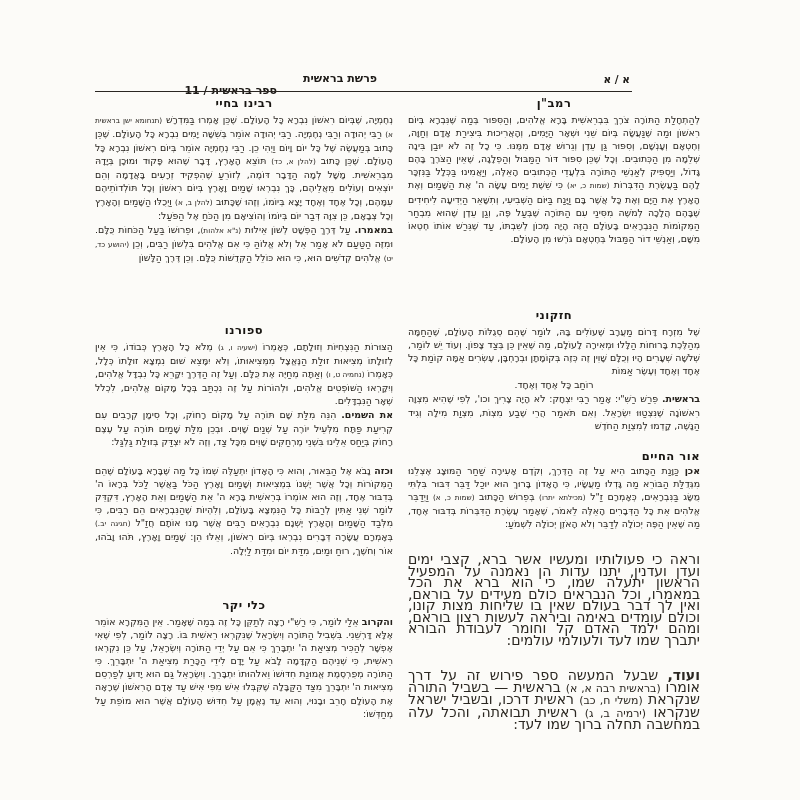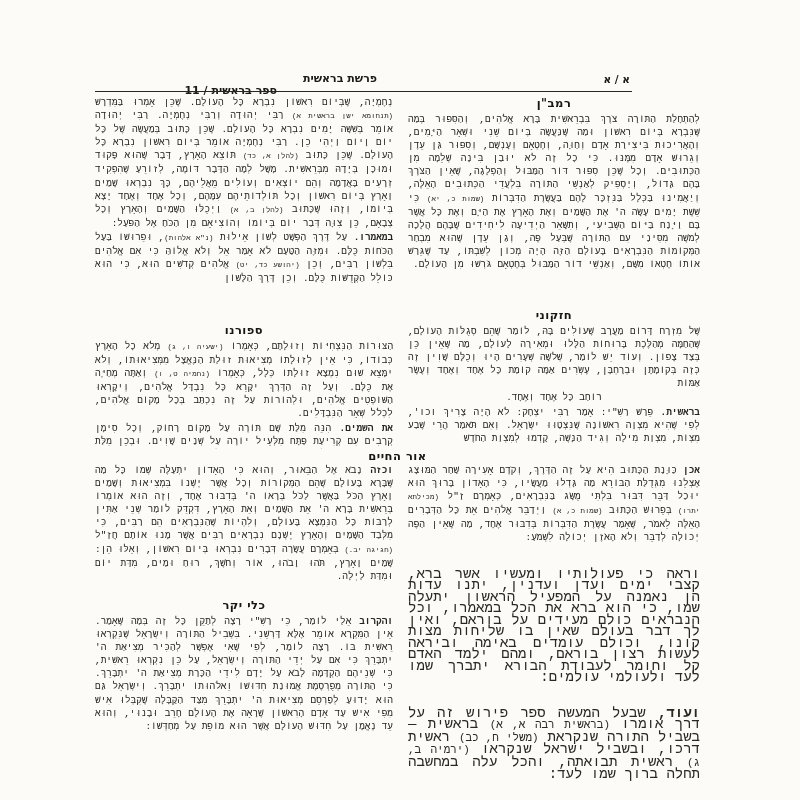--- a/index.html
+++ b/index.html
@@ -10,28 +10,28 @@
   .hd{position:absolute;font-weight:bold;font-size:11px;white-space:nowrap;color:#1c1916;}
   #hd-chapverse{right:2px;top:1px;font-size:10.5px;}
   #hd-parsha{right:255px;top:0;margin-left:8px;}
   #hd-book{right:355px;top:12px;text-align:center;}
   #hdrule{position:absolute;left:95px;top:91px;width:537px;height:0;border-top:1.2px solid #2a2622;}
   
   .sec{position:absolute;overflow:hidden;direction:rtl;}
   .sec.right{left:408px;width:292px;}
   .sec.left{left:95px;width:298px;}
   .sec-h{margin:0 0 3px 0;text-align:center;font-weight:bold;font-size:11.5px;letter-spacing:.5px;color:#181512;}
-  .para{margin:0;font-size:9.4px;line-height:13.1px;text-align:justify;color:#26221d;font-family:Liberation Mono, monospace;}
+  .para{margin:0;font-size:9.4px;line-height:13.1px;text-align:justify;color:#26221d;}
   .para+.para{margin-top:1px;}
   .para.small{font-size:14px;line-height:11.5px;color:#2b2721;margin-top:24px;}
   .para.center{text-align:center;}
   .lead{font-weight:bold;}
   .ref{font-size:.78em;}
   
-  #bandhead{position:absolute;left:95px;top:449px;width:605px;text-align:center;font-weight:bold;font-size:11.5px;letter-spacing:.5px;direction:rtl;color:#181512;}
+  #bandhead{position:absolute;left:95px;top:449px;width:605px;text-align:right;font-weight:bold;font-size:11.5px;letter-spacing:.5px;direction:rtl;color:#181512;}
 </style>
 </head>
 <body>
 
 <div id="page">
   <div id="pagehead">
     <span class="hd" id="hd-book">ספר בראשית / 11</span>
     <span class="hd" id="hd-parsha">פרשת בראשית</span>
     <span class="hd" id="hd-chapverse">א / א</span>
   </div>
@@ -47,20 +47,21 @@
         <p class="para">שֶׁל מִזְרָח דָּרוֹם מַעֲרָב שֶׁעוֹלִים בָּהּ, לוֹמַר שֶׁהֵם סְגֻלּוֹת הָעוֹלָם, שֶׁהַחַמָּה מְהַלֶּכֶת בָּרוּחוֹת הַלָּלוּ וּמְאִירָה לָעוֹלָם, מַה שֶּׁאֵין כֵּן בְּצַד צָפוֹן. וְעוֹד יֵשׁ לוֹמַר, שְׁלֹשָׁה שְׁעָרִים הָיוּ וְכֻלָּם שָׁוִין זֶה כְּזֶה בְּקוֹמָתָן וּבְרָחְבָּן, עֶשְׂרִים אַמָּה קוֹמַת כָּל אֶחָד וְאֶחָד וְעֶשֶׂר אַמּוֹת</p>
         <p class="para center">רוֹחַב כָּל אֶחָד וְאֶחָד.</p>
         <p class="para"><span class="lead">בראשית.</span> פֵּרַשׁ רַשִׁ"י: אָמַר רַבִּי יִצְחָק: לֹא הָיָה צָרִיךְ וכו', לְפִי שֶׁהִיא מִצְוָה רִאשׁוֹנָה שֶׁנִּצְטַוּוּ יִשְׂרָאֵל. וְאִם תֹּאמַר הֲרֵי שֶׁבַע מִצְוֹת, מִצְוַת מִילָה וְגִיד הַנָּשֶׁה, קָדְמוּ לְמִצְוַת הַחֹדֶשׁ</p>
       </div>
       <div class="sec right" style="top: 464px; height: 323px;">
         <p class="para"><span class="lead">אכן</span> כַּוָּנַת הַכָּתוּב הִיא עַל זֶה הַדֶּרֶךְ, וְקֹדֶם אָעִירָה שַׁחַר הַמּוּצָג אֶצְלֵנוּ מִגְּדֻלַּת הַבּוֹרֵא מַה גָּדְלוּ מַעֲשָׂיו, כִּי הָאָדוֹן בָּרוּךְ הוּא יוּכַל דַּבֵּר דִּבּוּר בִּלְתִּי מֻשָּׂג בַּנִּבְרָאִים, כְּאָמְרָם זַ"ל <span class="ref">(מכילתא יתרו)</span> בְּפֵרוּשׁ הַכָּתוּב <span class="ref">(שמות כ, א)</span> וַיְדַבֵּר אֱלֹהִים אֵת כָּל הַדְּבָרִים הָאֵלֶּה לֵאמֹר, שֶׁאָמַר עֲשֶׂרֶת הַדִּבְּרוֹת בְּדִבּוּר אֶחָד, מַה שֶּׁאֵין הַפֶּה יְכוֹלָה לְדַבֵּר וְלֹא הָאֹזֶן יְכוֹלָה לִשְׁמֹעַ:</p>
         <p class="para small">וראה כי פעולותיו ומעשיו אשר ברא, קצבי ימים ועדן ועדנין, יתנו עדות הן נאמנה על המפעיל הראשון יתעלה שמו, כי הוא ברא את הכל במאמרו, וכל הנבראים כולם מעידים על בוראם, ואין לך דבר בעולם שאין בו שליחות מצות קונו, וכולם עומדים באימה וביראה לעשות רצון בוראם, ומהם ילמד האדם קל וחומר לעבודת הבורא יתברך שמו לעד ולעולמי עולמים:</p>
         <p class="para small"><span class="lead">ועוד,</span> שבעל המעשה ספר פירוש זה על דרך אומרו <span class="ref">(בראשית רבה א, א)</span> בראשית — בשביל התורה שנקראת <span class="ref">(משלי ח, כב)</span> ראשית דרכו, ובשביל ישראל שנקראו <span class="ref">(ירמיה ב, ג)</span> ראשית תבואתה, והכל עלה במחשבה תחלה ברוך שמו לעד:</p>
       </div>
       <div class="sec left" style="top: 96px; height: 227px;">
+        <div class="sec-h">רבינו בחיי</div>
         <p class="para">נְחֶמְיָה, שֶׁבְּיוֹם רִאשׁוֹן נִבְרָא כָּל הָעוֹלָם. שֶׁכֵּן אָמְרוּ בַּמִּדְרָשׁ <span class="ref">(תנחומא ישן בראשית א)</span> רַבִּי יְהוּדָה וְרַבִּי נְחֶמְיָה. רַבִּי יְהוּדָה אוֹמֵר בְּשִׁשָּׁה יָמִים נִבְרָא כָּל הָעוֹלָם. שֶׁכֵּן כָּתוּב בְּמַעֲשֶׂה שֶׁל כָּל יוֹם וָיוֹם וַיְהִי כֵן. רַבִּי נְחֶמְיָה אוֹמֵר בְּיוֹם רִאשׁוֹן נִבְרָא כָּל הָעוֹלָם. שֶׁכֵּן כָּתוּב <span class="ref">(להלן א, כד)</span> תּוֹצֵא הָאָרֶץ, דָּבָר שֶׁהוּא פָּקוּד וּמוּכָן בְּיָדָהּ מִבְּרֵאשִׁית. מָשָׁל לְמָה הַדָּבָר דּוֹמֶה, לְזוֹרֵעַ שֶׁהִפְקִיד זְרָעִים בָּאֲדָמָה וְהֵם יוֹצְאִים וְעוֹלִים מֵאֲלֵיהֶם, כָּךְ נִבְרְאוּ שָׁמַיִם וָאָרֶץ בְּיוֹם רִאשׁוֹן וְכָל תּוֹלְדוֹתֵיהֶם עִמָּהֶם, וְכָל אֶחָד וְאֶחָד יָצָא בְּיוֹמוֹ, וְזֶהוּ שֶׁכָּתוּב <span class="ref">(להלן ב, א)</span> וַיְכֻלּוּ הַשָּׁמַיִם וְהָאָרֶץ וְכָל צְבָאָם, כֵּן צִוָּה דְּבַר יוֹם בְּיוֹמוֹ וְהוֹצִיאָם מִן הַכֹּחַ אֶל הַפֹּעַל:</p>
         <p class="para"><span class="lead">במאמרו.</span> עַל דֶּרֶךְ הַפְּשָׁט לְשׁוֹן אֵילוּת <span class="ref">(נ"א אלהות)</span>, וּפֵרוּשׁוֹ בַּעַל הַכֹּחוֹת כֻּלָּם. וּמִזֶּה הַטַּעַם לֹא אָמַר אֵל וְלֹא אֱלוֹהַּ כִּי אִם אֱלֹהִים בִּלְשׁוֹן רַבִּים, וְכֵן <span class="ref">(יהושע כד, יט)</span> אֱלֹהִים קְדֹשִׁים הוּא, כִּי הוּא כּוֹלֵל הַקְּדֻשּׁוֹת כֻּלָּם. וְכֵן דֶּרֶךְ הַלָּשׁוֹן</p>
       </div>
       <div class="sec left" style="top: 323px; height: 126px;">
         <div class="sec-h">ספורנו</div>
         <p class="para">הַצּוּרוֹת הַנִּצְחִיּוֹת וְזוּלָתָם, כְּאָמְרוֹ <span class="ref">(ישעיה ו, ג)</span> מְלֹא כָל הָאָרֶץ כְּבוֹדוֹ, כִּי אֵין לְזוּלָתוֹ מְצִיאוּת זוּלַת הַנֶּאֱצָל מִמְּצִיאוּתוֹ, וְלֹא יִמָּצֵא שׁוּם נִמְצָא זוּלָתוֹ כְּלָל, כְּאָמְרוֹ <span class="ref">(נחמיה ט, ו)</span> וְאַתָּה מְחַיֶּה אֶת כֻּלָּם. וְעַל זֶה הַדֶּרֶךְ יִקָּרֵא כָּל נִבְדָּל אֱלֹהִים, וְיִקָּרְאוּ הַשּׁוֹפְטִים אֱלֹהִים, וּלְהוֹרוֹת עַל זֶה נִכְתַּב בְּכָל מָקוֹם אֱלֹהִים, לִכְלֹל שְׁאָר הַנִּבְדָּלִים.</p>
         <p class="para"><span class="lead">את השמים.</span> הִנֵּה מִלַּת שָׁם תּוֹרֶה עַל מָקוֹם רָחוֹק, וְכָל סִימָן קְרָבִים עִם קְרִיעַת פַּתָּח מִלְּעֵיל יוֹרֶה עַל שְׁנַיִם שָׁוִים. וּבְכֵן מִלַּת שָׁמַיִם תּוֹרֶה עַל עֶצֶם רָחוֹק בְּיַחַס אֵלֵינוּ בִּשְׁנֵי מֶרְחַקִּים שָׁוִים מִכָּל צַד, וְזֶה לֹא יִצְדַּק בְּזוּלַת גַּלְגַּל:</p>
       </div>
       <div class="sec left" style="top: 464px; height: 134px;">
         <p class="para"><span class="lead">וכזה</span> נָבֹא אֶל הַבֵּאוּר, וְהוּא כִּי הָאָדוֹן יִתְעַלֶּה שְׁמוֹ כָּל מַה שֶּׁבָּרָא בָּעוֹלָם שֶׁהֵם הַמְּקוֹרוֹת וְכָל אֲשֶׁר יֶשְׁנוֹ בִּמְצִיאוּת וְשָׁמַיִם וָאָרֶץ הַכֹּל בַּאֲשֶׁר לַכֹּל בְּרָאוֹ ה' בְּדִבּוּר אֶחָד, וְזֶה הוּא אוֹמְרוֹ בְּרֵאשִׁית בָּרָא ה' אֵת הַשָּׁמַיִם וְאֵת הָאָרֶץ, דִּקְדֵּק לוֹמַר שְׁנֵי אַתִּין לְרַבּוֹת כָּל הַנִּמְצָא בָּעוֹלָם, וְלִהְיוֹת שֶׁהַנִּבְרָאִים הֵם רַבִּים, כִּי מִלְּבַד הַשָּׁמַיִם וְהָאָרֶץ יֶשְׁנָם נִבְרָאִים רַבִּים אֲשֶׁר מָנוּ אוֹתָם חֲזַ"ל <span class="ref">(חגיגה יב.)</span> בְּאָמְרָם עֲשָׂרָה דְּבָרִים נִבְרְאוּ בְּיוֹם רִאשׁוֹן, וְאֵלּוּ הֵן: שָׁמַיִם וָאָרֶץ, תֹּהוּ וָבֹהוּ, אוֹר וְחֹשֶׁךְ, רוּחַ וּמַיִם, מִדַּת יוֹם וּמִדַּת לַיְלָה.</p>

